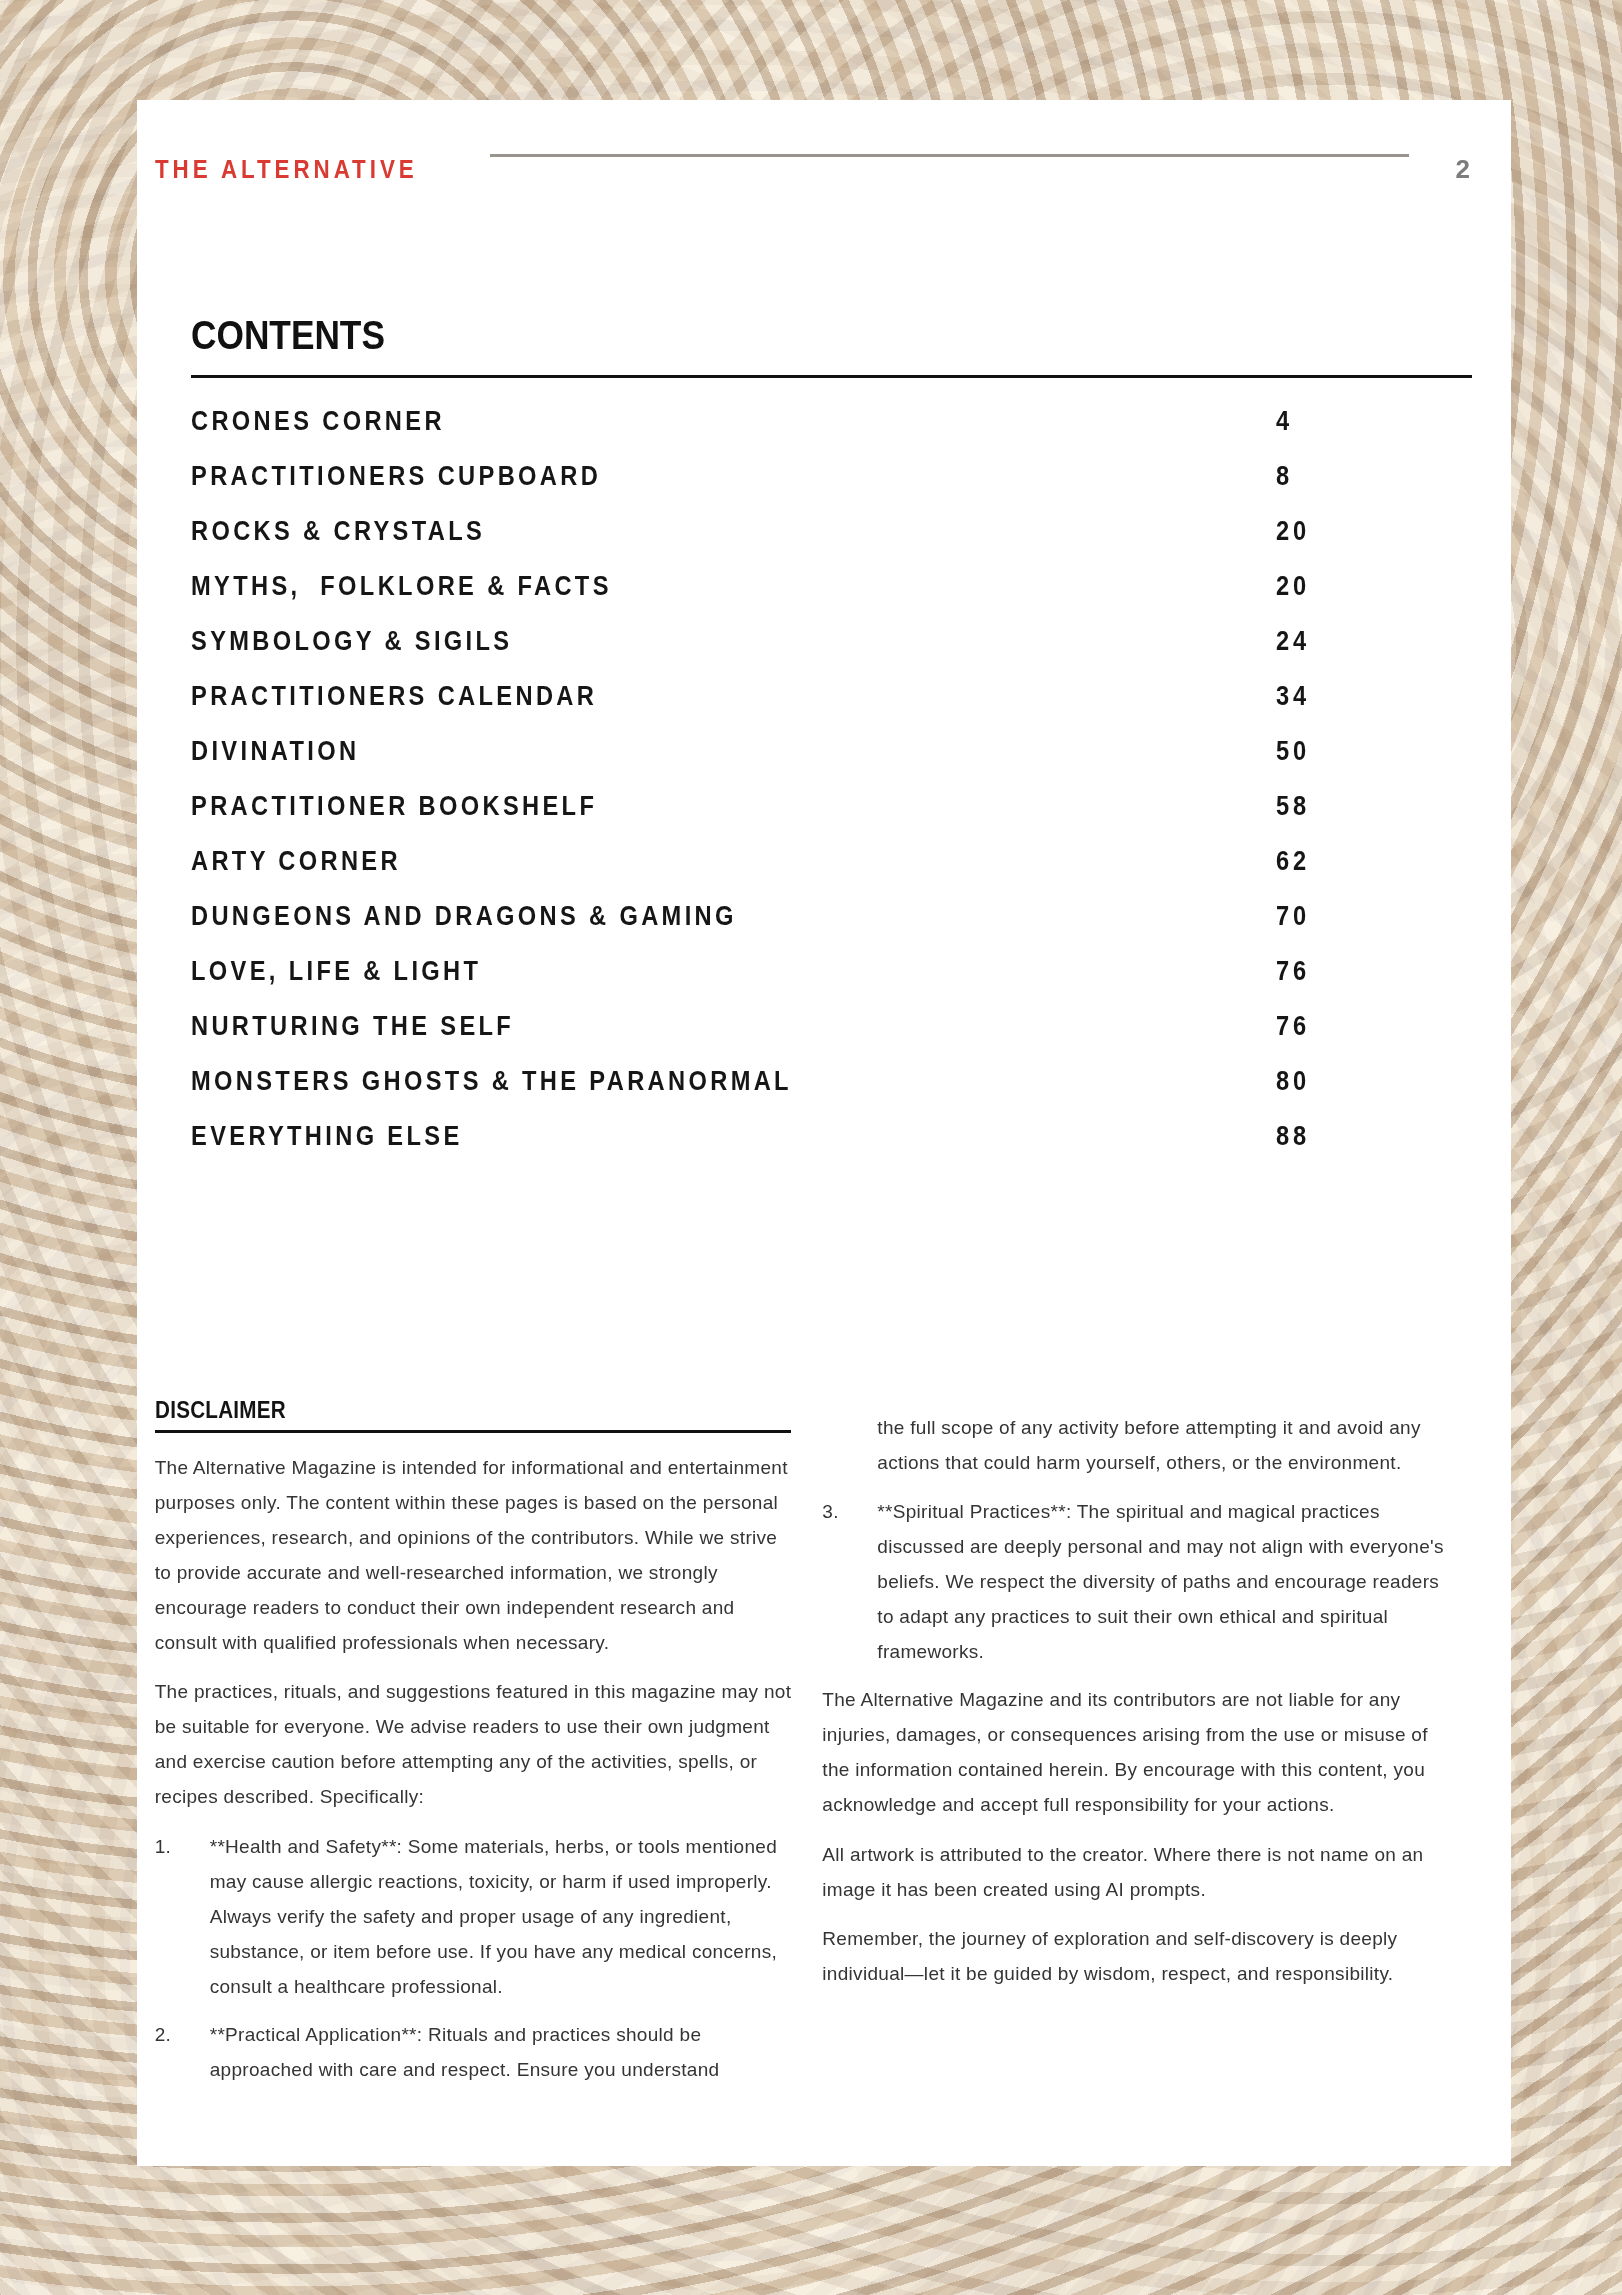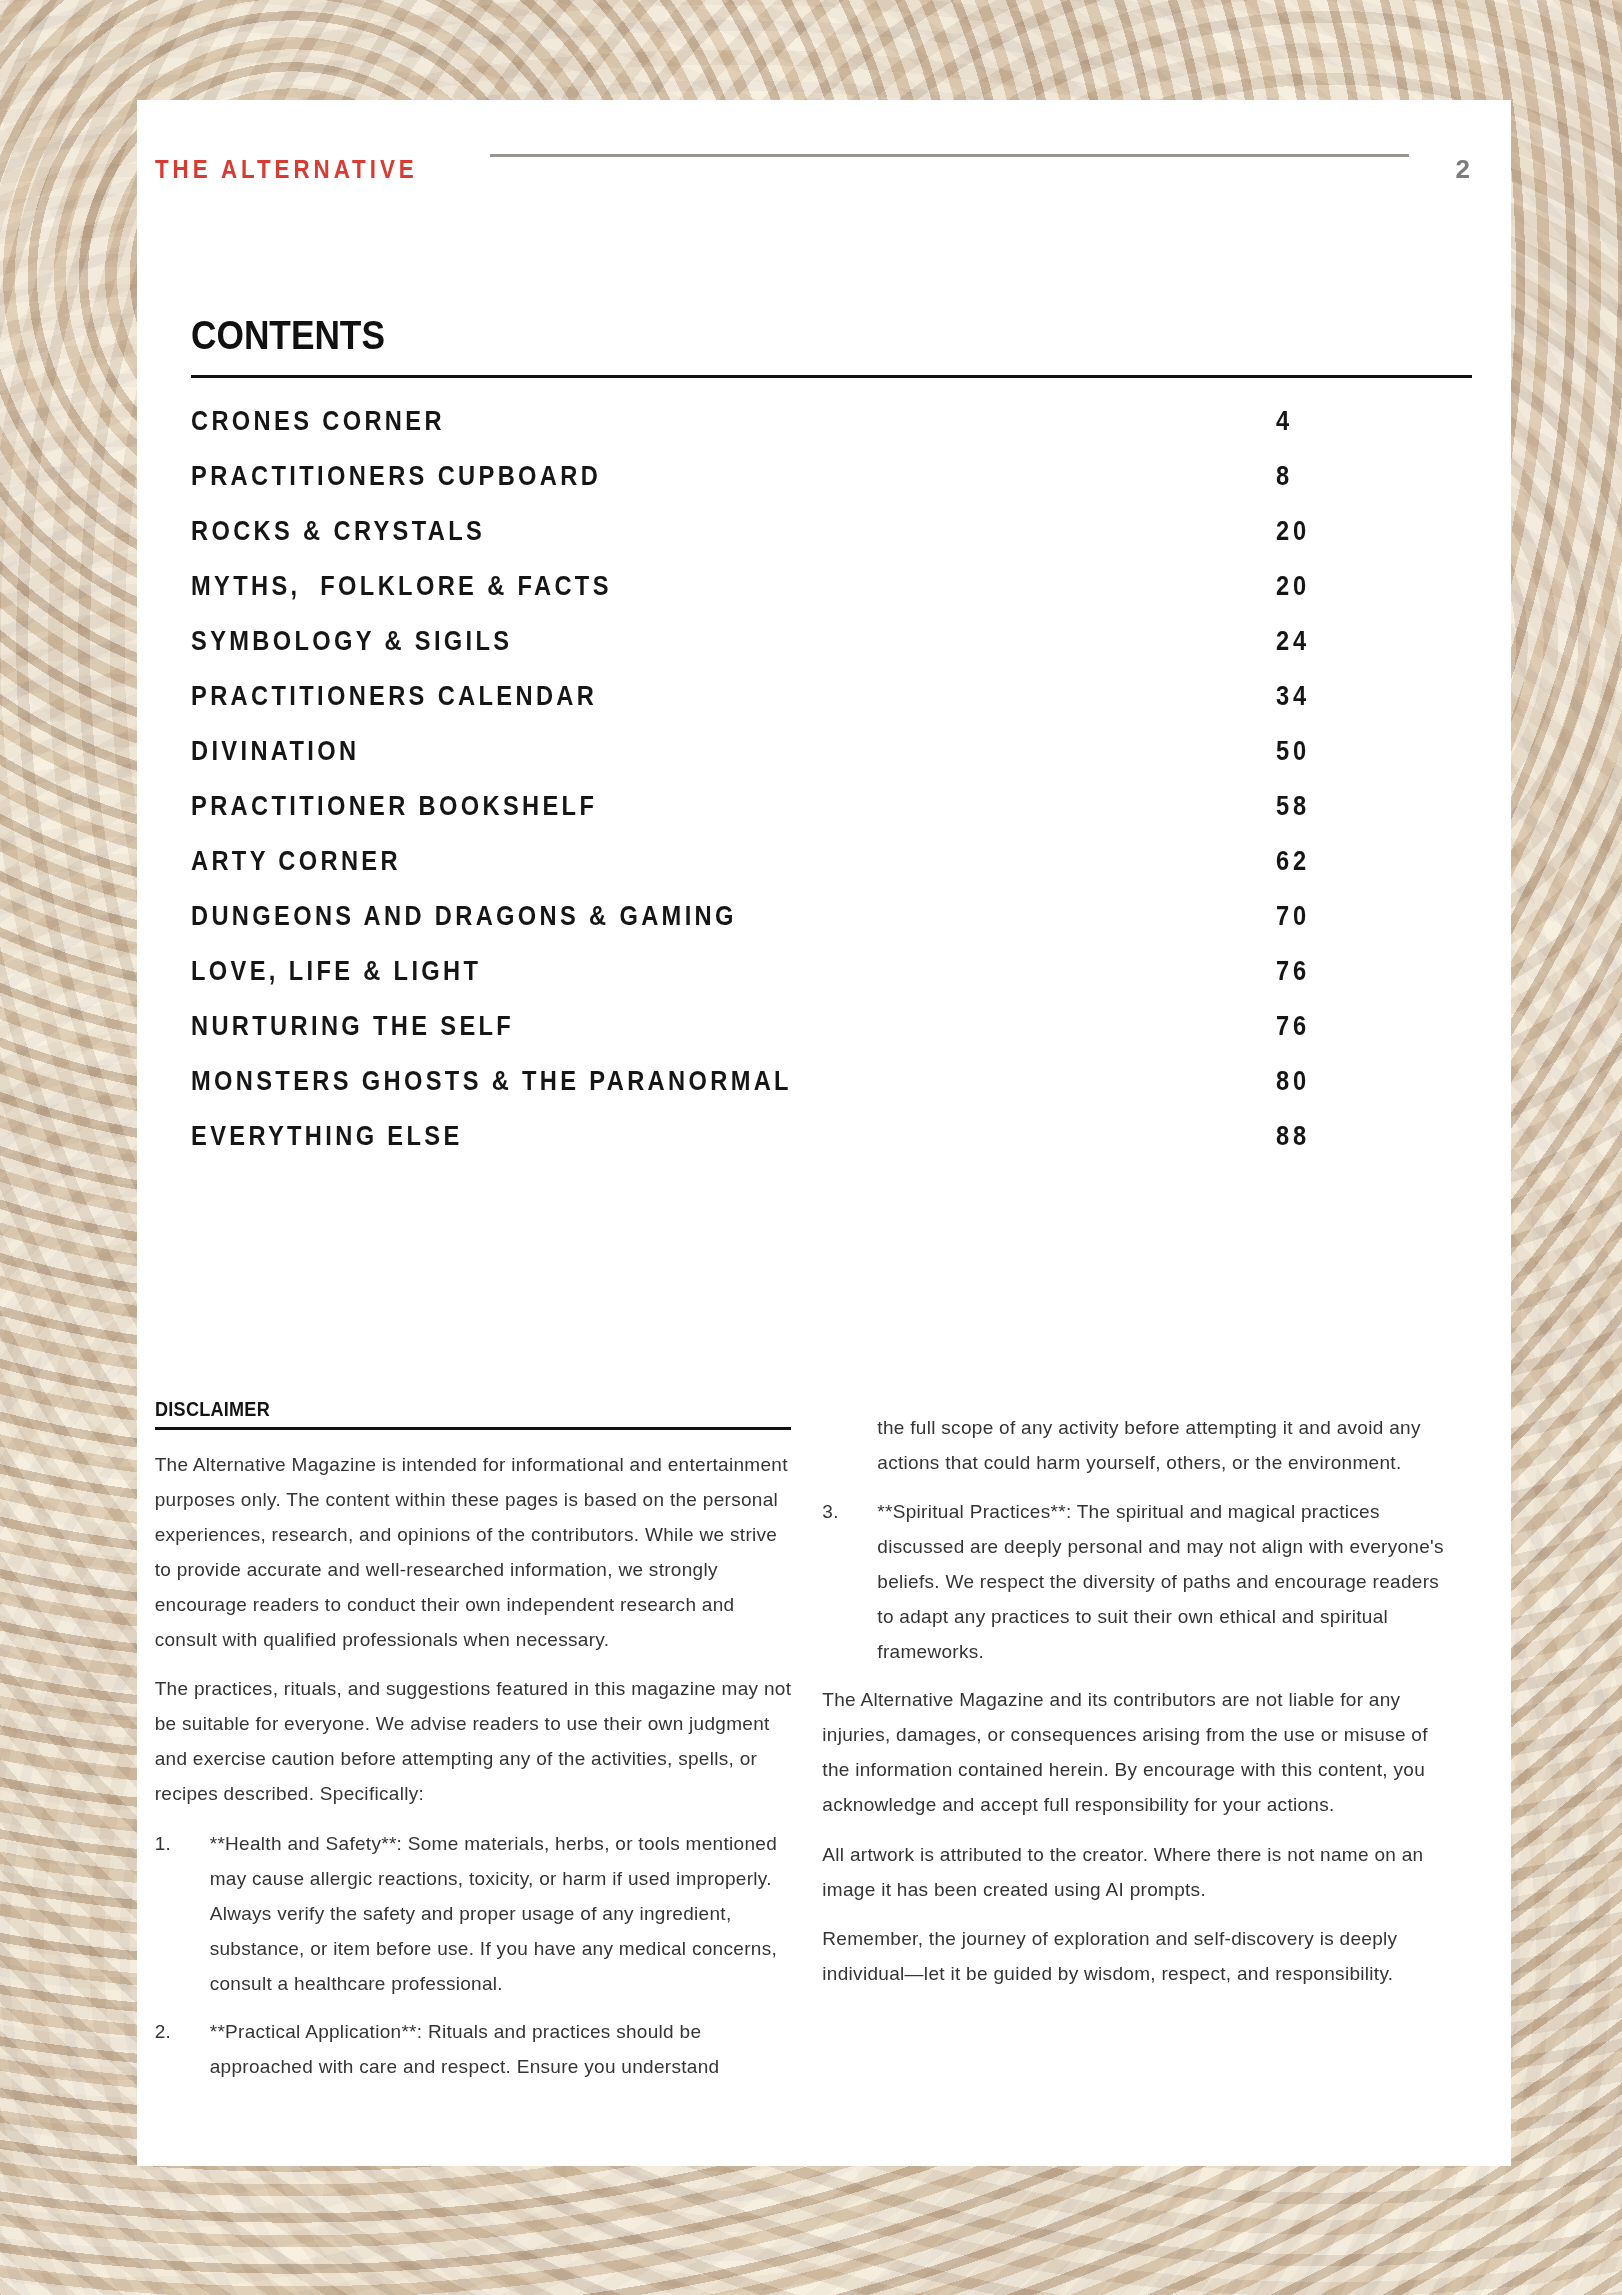--- a/index.html
+++ b/index.html
@@ -31,21 +31,21 @@
   .toc-title{margin:0;font-size:41px;line-height:1;font-weight:bold;color:#111;
     border-bottom:3.9px solid #111;padding-bottom:19px;}
   .toc-rows{margin-top:3.9px;}
   .toc-row{display:flex;align-items:flex-end;height:55px;}
   .toc-label{flex:1;font-size:27.5px;font-weight:bold;color:#161616;letter-spacing:3.9px;white-space:pre;}
   .toc-page{width:196px;font-size:27.5px;font-weight:bold;color:#161616;letter-spacing:4.6px;}
   
   .disclaimer{display:flex;gap:31px;margin:246px 52px 0 17.7px;}
   .dcol{flex:1;font-size:19px;line-height:35px;color:#343434;letter-spacing:0.3px;}
   .dcol-right{margin-top:12.4px;}
-  .d-title{margin:0 0 17px 0;font-size:21px;line-height:1;font-weight:bold;color:#141414;
+  .d-title{margin:0 0 17px 0;font-size:24px;line-height:1;font-weight:bold;color:#141414;
     border-bottom:3.3px solid #111;padding-bottom:7.9px;}
   .dcol p{margin:0 0 14.4px 0;}
   .dcol p:last-child{margin-bottom:0;}
   .dli{display:grid;grid-template-columns:55px 1fr;margin:0 0 13px 0;}
   .cont-block{margin-left:55px;margin-bottom:14px;}
 </style>
 </head>
 <body>
 
 <div class="page">

